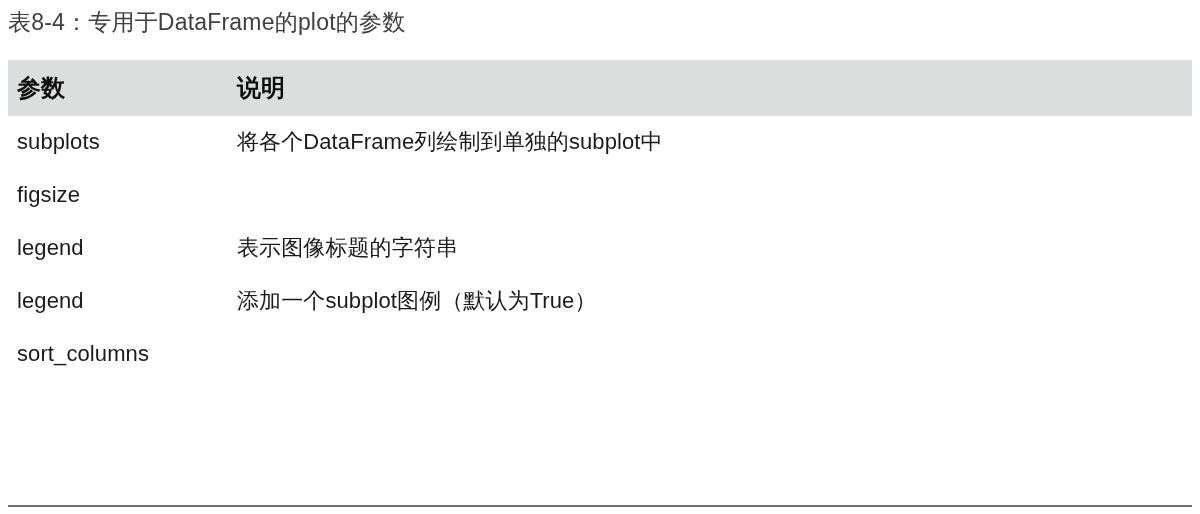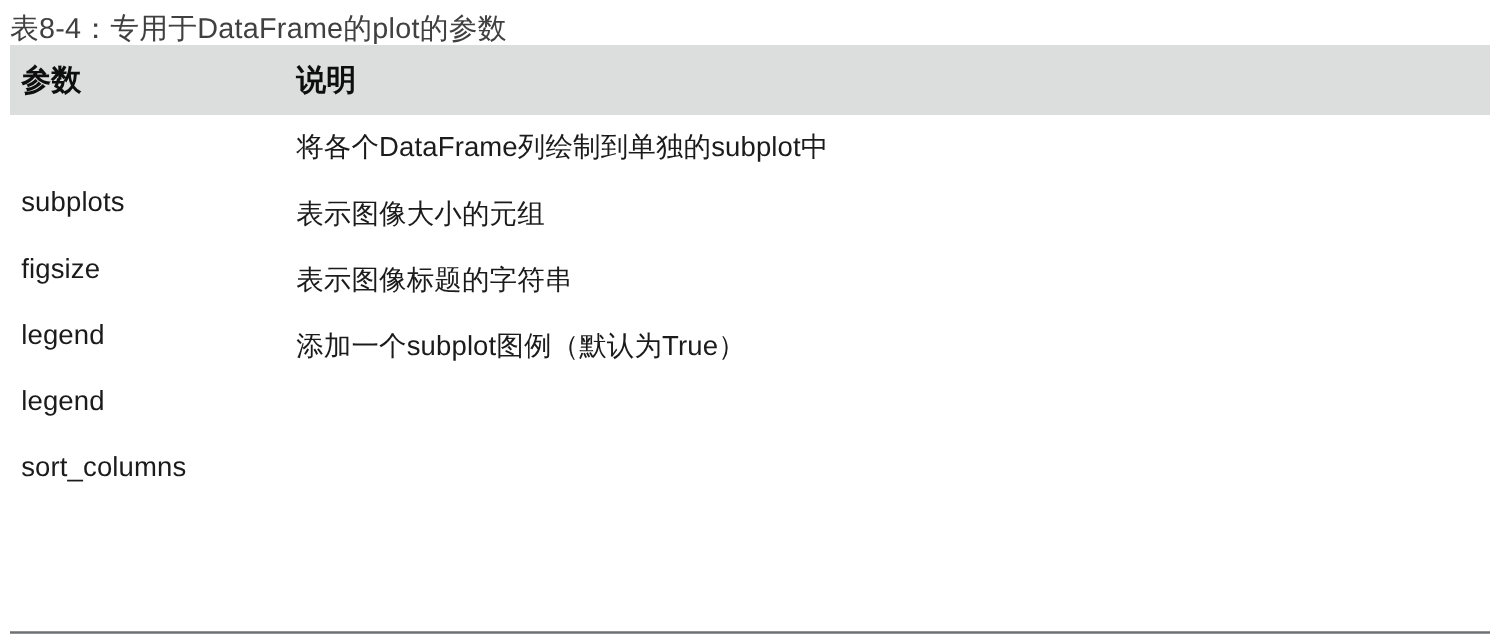--- a/index.html
+++ b/index.html
@@ -25,21 +25,21 @@
     top: 6px;
     font-size: 23px;
     line-height: 32px;
     letter-spacing: 0.2px;
     color: #404040;
     white-space: nowrap;
   }
   .table {
     position: absolute;
     left: 8px;
-    top: 36px;
+    top: 60px;
     width: 1184px;
   }
   .header-band {
     position: relative;
     height: 56px;
     background: #dcdedd;
   }
   .header-band .cell-param,
   .header-band .cell-desc {
     position: absolute;
@@ -63,21 +63,21 @@
   .row .cell-param,
   .row .cell-desc {
     position: absolute;
     top: 50%;
     transform: translateY(-50%);
     font-size: 22px;
     color: #1b1b1b;
     white-space: nowrap;
     font-weight: normal;
   }
-  .row .cell-param { left: 9px; letter-spacing: 0.1px; margin-top: 44px; }
+  .row .cell-param { left: 9px; letter-spacing: 0.1px; }
   .row .cell-desc  { left: 229px; letter-spacing: 0.1px; }
 
   .bottom-rule {
     position: absolute;
     left: 8px;
     top: 505px;
     width: 1184px;
     height: 2px;
     background: #6e7173;
   }
@@ -100,21 +100,20 @@
 
       <div class="row">
         <div class="cell-param">subplots</div>
         <div class="cell-desc">将各个DataFrame列绘制到单独的subplot中</div>
       </div>
 
 
 
       <div class="row">
         <div class="cell-param">figsize</div>
-        <div class="cell-desc">表示图像大小的元组</div>
       </div>
 
       <div class="row">
         <div class="cell-param">legend</div>
         <div class="cell-desc">表示图像标题的字符串</div>
       </div>
 
       <div class="row">
         <div class="cell-param">legend</div>
         <div class="cell-desc">添加一个subplot图例（默认为True）</div>

